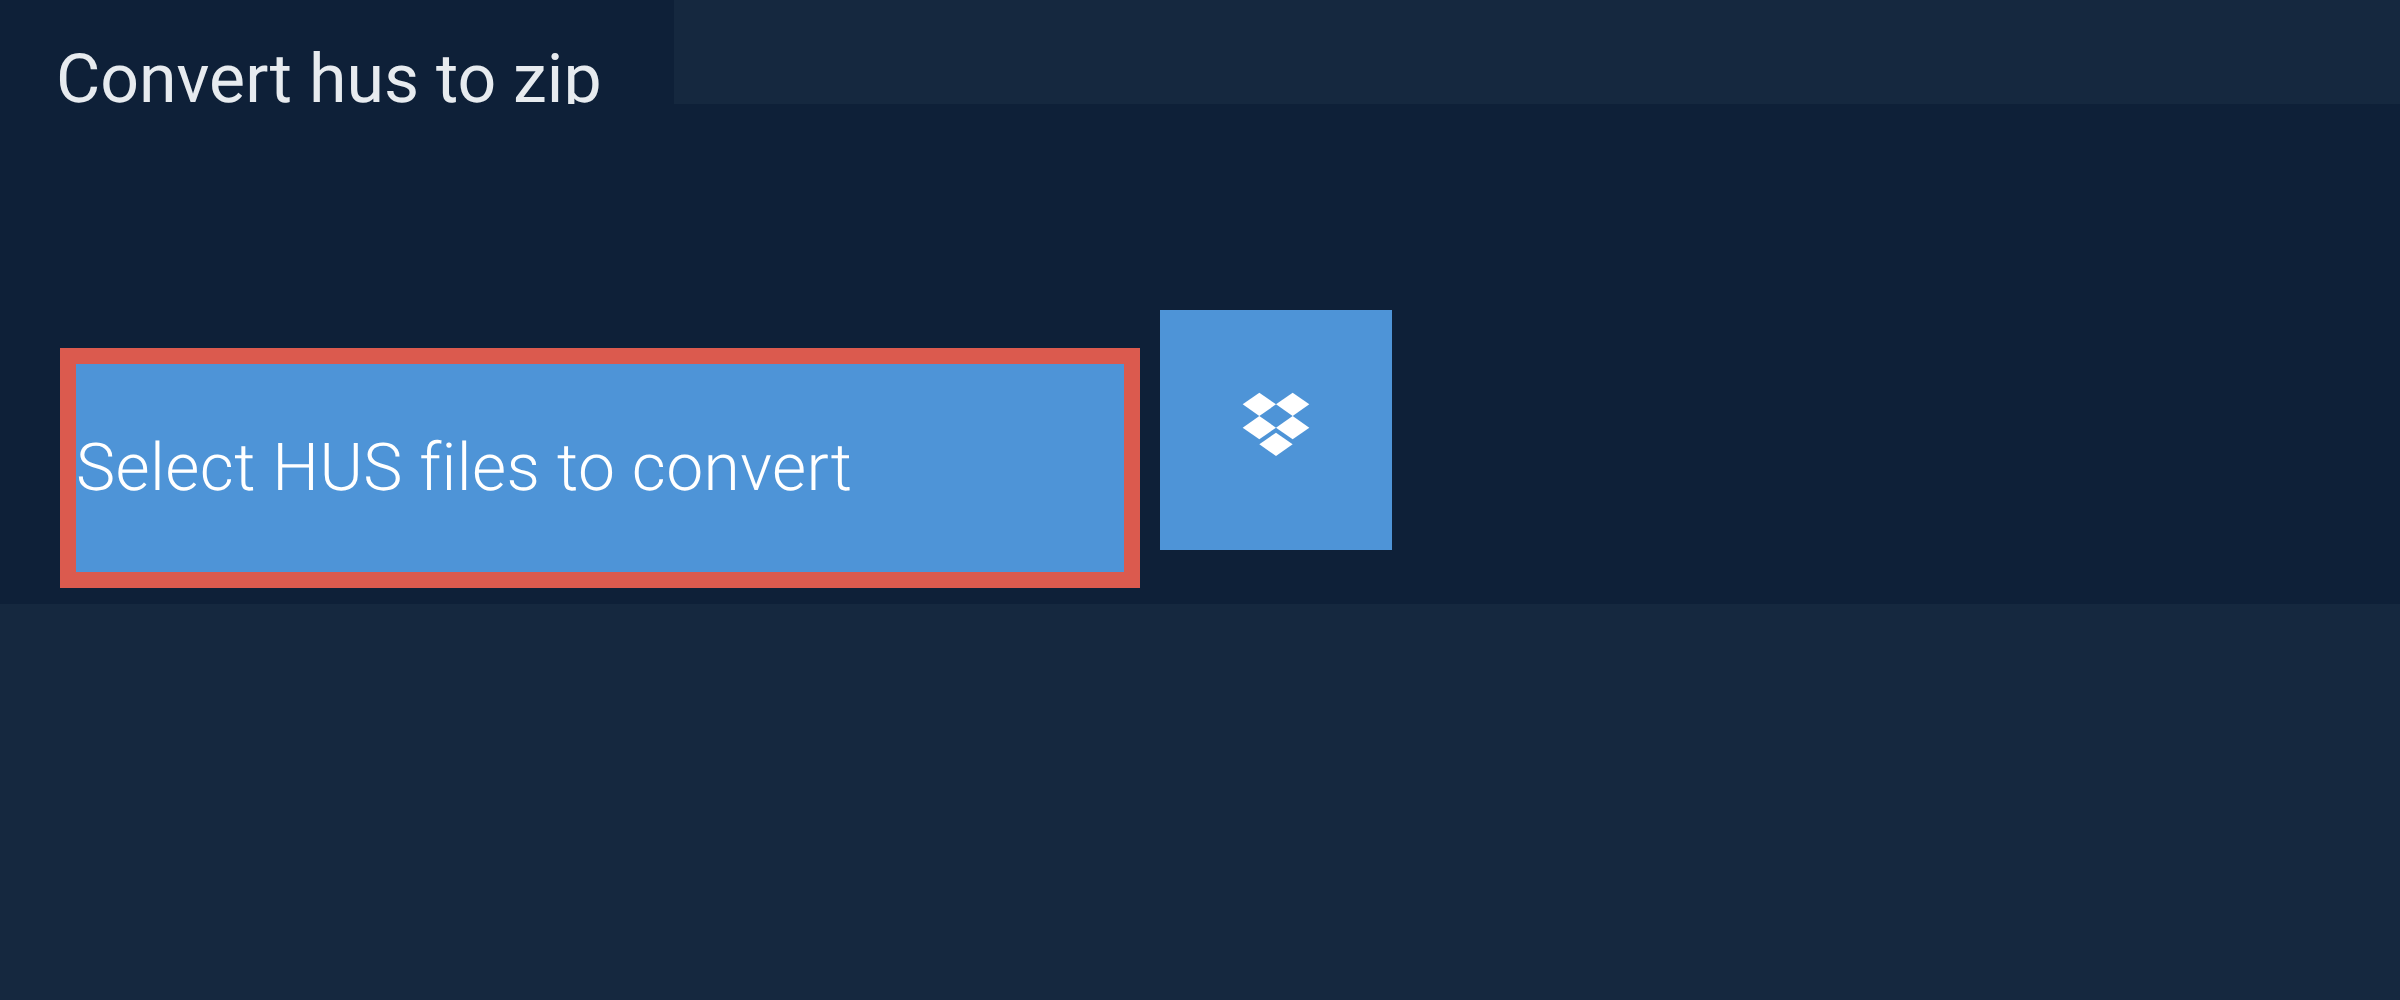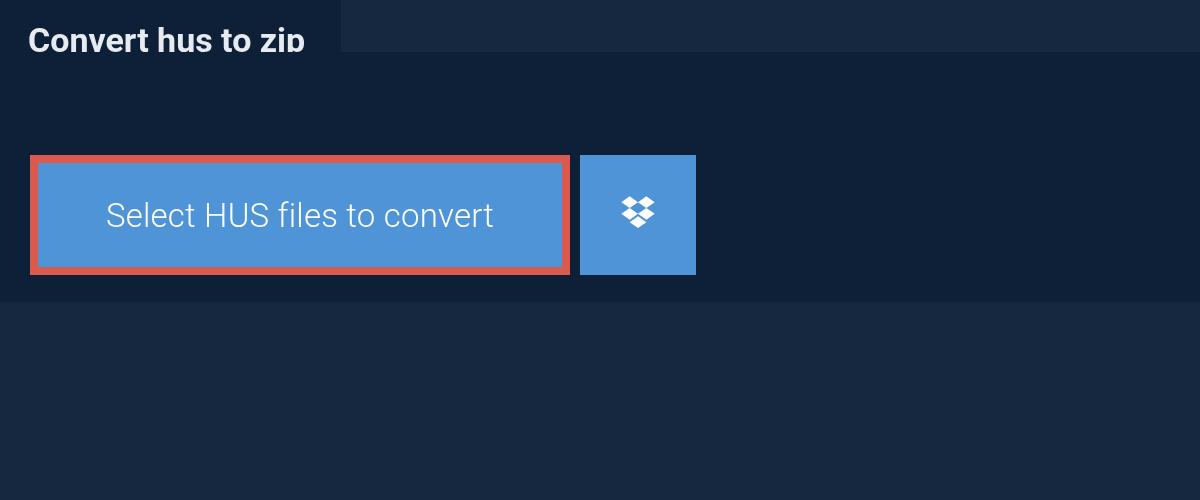--- a/index.html
+++ b/index.html
@@ -18,43 +18,44 @@
     background: #0e2038;
   }
   .tab {
     position: absolute;
     left: 0;
     top: 0;
     background: #0e2038;
     padding: 20px 36px 18px 28px;
     color: #e7ebef;
     font-size: 34px;
-    font-weight: 700;
+    font-weight: 400;
   }
   .button-row {
     position: absolute;
     left: 30px;
     top: 155px;
     display: flex;
     align-items: stretch;
     height: 120px;
   }
   .select-btn {
     height: 120px;
     width: 540px;
     background: #4e94d7;
     border: 8px solid #db5a4e;
     color: #ffffff;
     display: flex;
     align-items: center;
-    justify-content: center;
+    justify-content: flex-start;
     font-size: 33px;
     font-weight: 300;
     cursor: pointer;
     letter-spacing: 0.2px;
+    margin-top: 19px;
   }
   .dropbox-btn {
     height: 120px;
     width: 116px;
     margin-left: 10px;
     background: #4e94d7;
     display: flex;
     align-items: center;
     justify-content: center;
     cursor: pointer;

